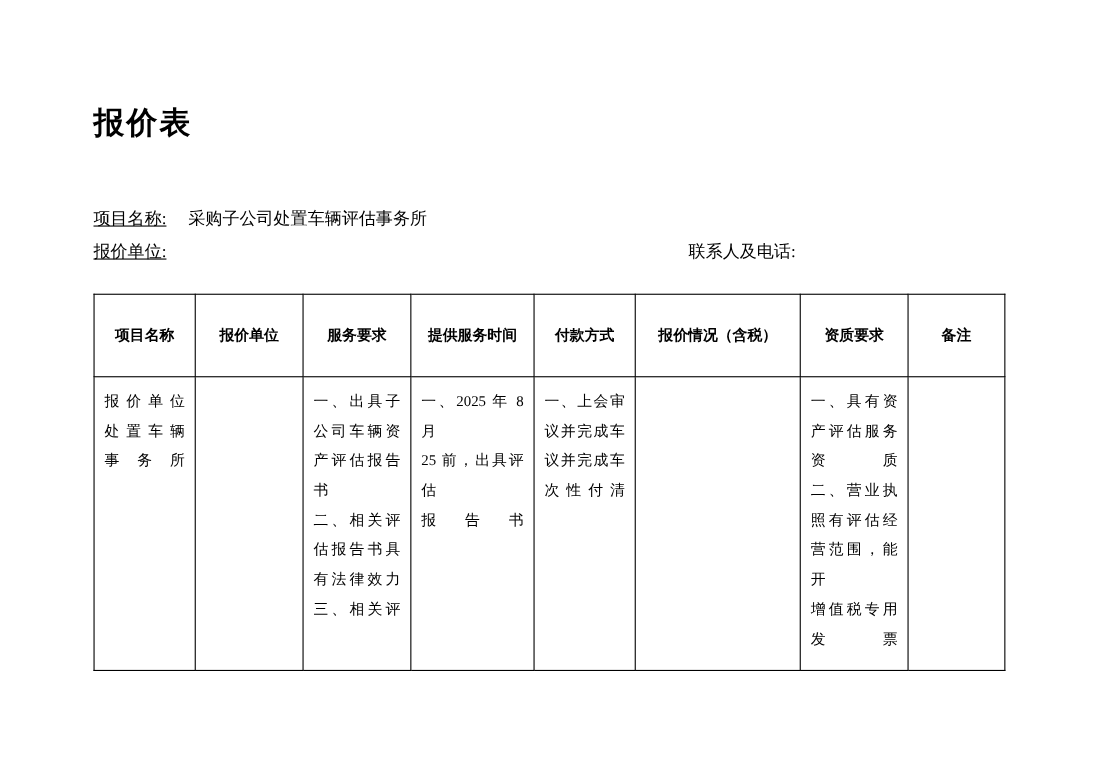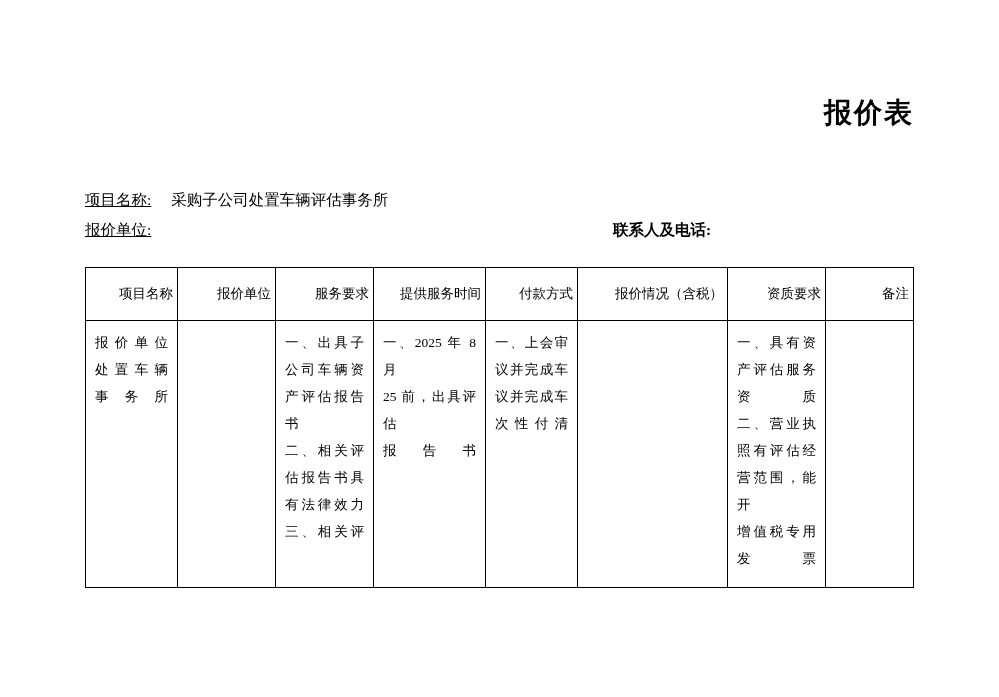--- a/index.html
+++ b/index.html
@@ -15,21 +15,21 @@
     overflow: hidden;
   }
   .page {
     position: relative;
     width: 999px;
     height: 697px;
     box-sizing: border-box;
     padding: 0 85px;
   }
   .doc-title {
-    text-align: right;
+    text-align: left;
     font-size: 28px;
     font-weight: bold;
     letter-spacing: 2px;
     margin-top: 96px;
     margin-bottom: 0;
     line-height: 1.2;
   }
   .meta {
     margin-top: 55px;
     font-size: 15.5px;
@@ -42,45 +42,45 @@
   .meta-label {
     display: inline-block;
     text-decoration: underline;
   }
   .meta-value {
     display: inline-block;
     margin-left: 16px;
   }
   .meta-right {
     position: absolute;
-    left: 528px;
+    left: 541px;
     top: 0;
-    font-weight: bold;
   }
   table.quote {
     margin-top: 22px;
     border-collapse: collapse;
     width: 828px;
     table-layout: fixed;
   }
   table.quote th,
   table.quote td {
     border: 1px solid #000000;
     vertical-align: top;
     font-size: 13.5px;
     line-height: 2.0;
     padding: 8px 9px;
     font-weight: normal;
   }
   table.quote thead th {
-    text-align: right;
+    text-align: center;
     vertical-align: middle;
     height: 44px;
-    padding: 4px 4px;
+    padding: 15px 4px;
     white-space: nowrap;
+    font-weight: bold;
   }
   table.quote tbody td {
     height: 250px;
     text-align: justify;
     text-align-last: justify;
   }
   td .cellline {
     display: block;
   }
   .col-1 { width: 92px; }

